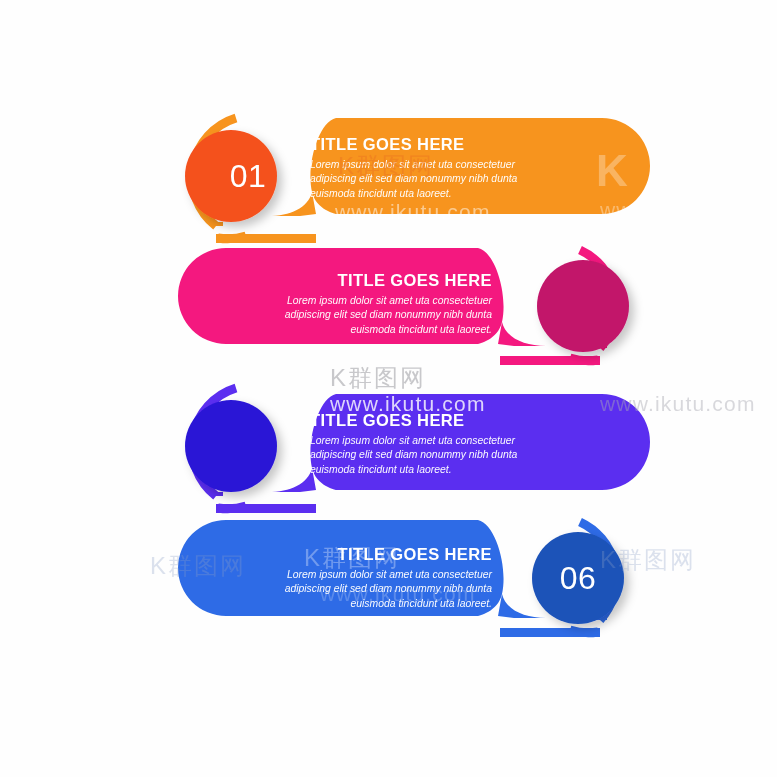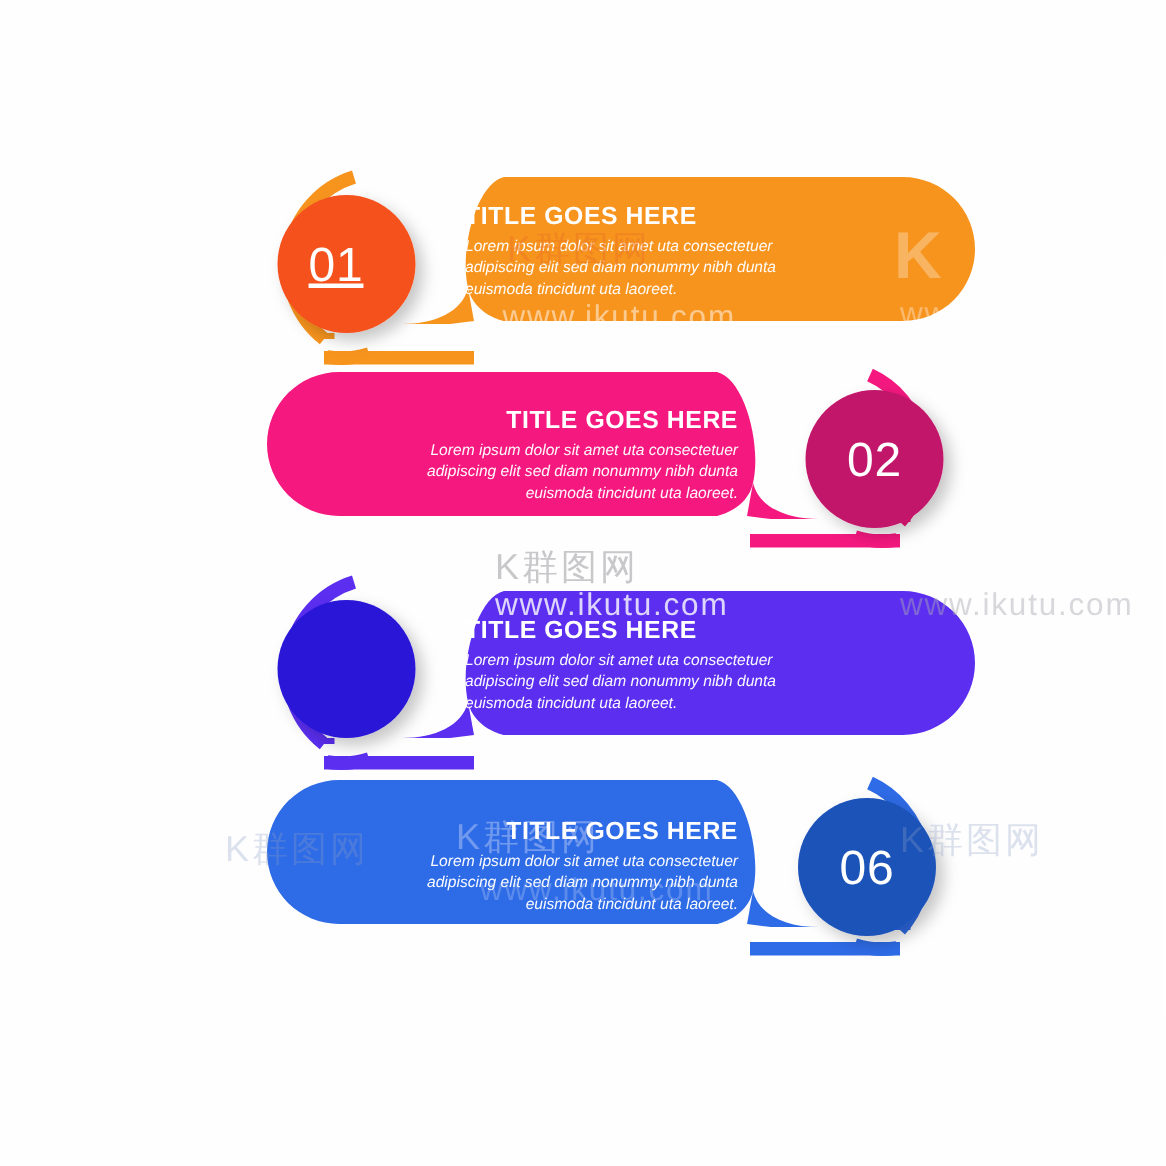--- a/index.html
+++ b/index.html
@@ -148,21 +148,21 @@
                  C 306 70 318 26 336 22 Z" fill="#F7941E"></path>
 
         <path d="M 312 96 C 308 112 290 120 268 120 L 300 120 L 316 118 Z" fill="#F7941E"></path>
       </g>
 
       <g>
         <circle cx="231" cy="80" r="46" filter="url(#sh1)" fill="#F4511E"></circle>
       </g>
     </svg>
 
-    <div class="num" style="left:178px; top:34px;text-decoration:underline;">01</div>
+    <div class="num" style="left:202px; top:34px;">01</div>
 
     <div class="txt">
       <div class="title">TITLE GOES HERE</div>
       <div class="body">Lorem ipsum dolor sit amet uta consectetuer adipiscing elit sed diam nonummy nibh dunta euismoda tincidunt uta laoreet.</div>
     </div>
 
     <div class="wm wm-logo-txt" style="left:338px; top:54px; color:rgba(237,120,32,0.55);">K群图网</div>
     <div class="wm wm-url" style="left:335px; top:104px; color:rgba(255,255,255,0.50);">www.ikutu.com</div>
     <div class="wm wm-k" style="left:596px; top:50px; color:rgba(255,255,255,0.30);">K</div>
     <div class="wm wm-url" style="left:600px; top:102px; color:rgba(255,255,255,0.35);">www.ikutu.com</div>
@@ -191,21 +191,20 @@
                  C 478 106 498 102 502 84
                  C 508 58 496 14 478 10 Z" fill="#F4187F"></path>
         <path d="M 502 84 C 506 100 524 108 546 108 L 514 108 L 498 106 Z" fill="#F4187F"></path>
       </g>
 
       <g>
         <circle cx="583" cy="68" r="46" filter="url(#sh2)" fill="#C2176B"></circle>
       </g>
     </svg>
 
-    <div class="num" style="left:537px; top:22px;">02</div>
 
     <div class="txt">
       <div class="title">TITLE GOES HERE</div>
       <div class="body">Lorem ipsum dolor sit amet uta consectetuer adipiscing elit sed diam nonummy nibh dunta euismoda tincidunt uta laoreet.</div>
     </div>
   </div>
 
   <div class="row orient-left" id="row-2">
     <svg class="row-svg" viewBox="0 0 777 150">
       <defs>

